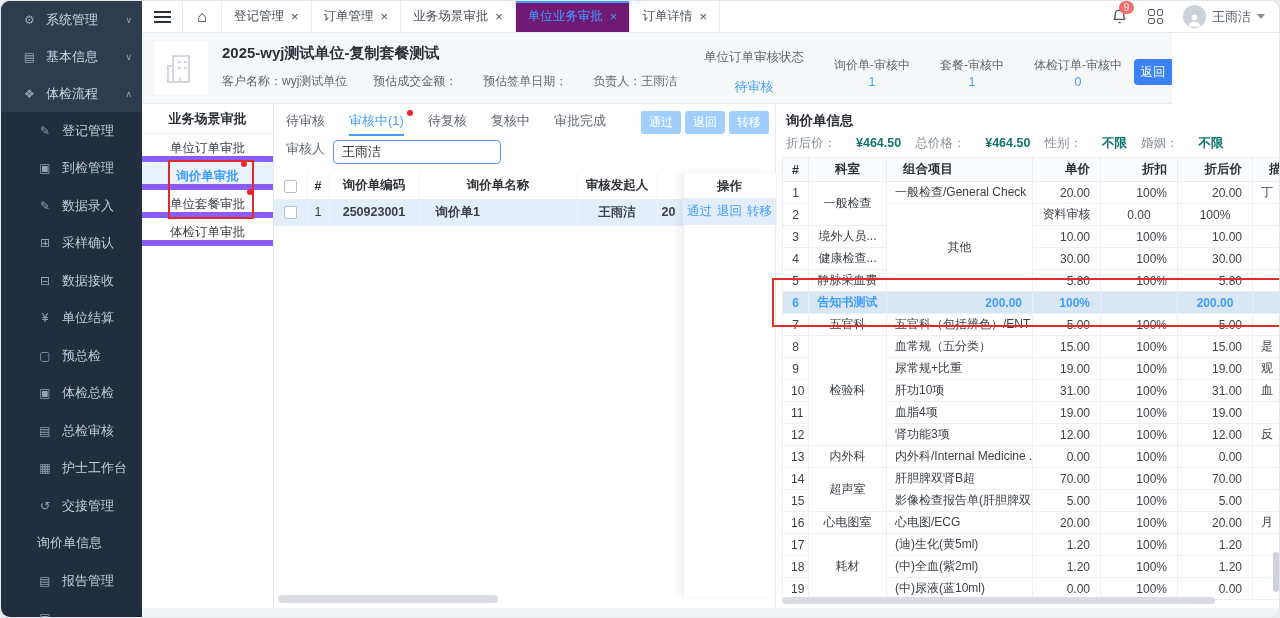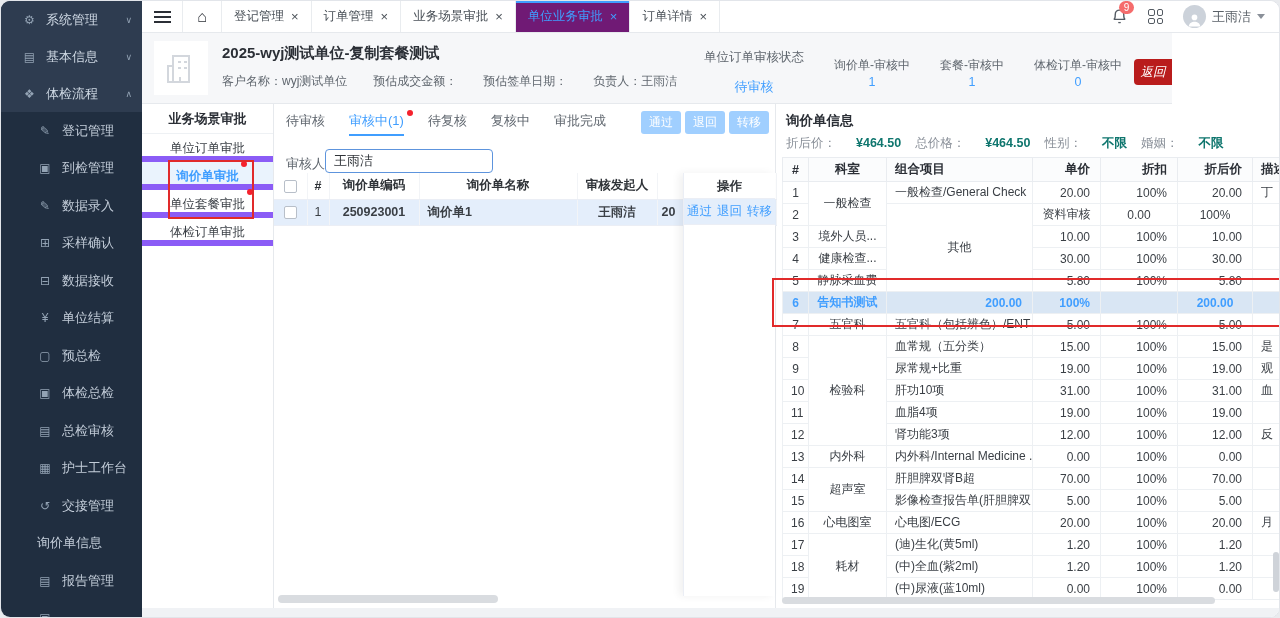--- a/index.html
+++ b/index.html
@@ -53,22 +53,22 @@
            align-items:center; justify-content:center; flex:none; }
   .htxt { margin-left:14px; padding-top:11px; }
   .htitle { font-size:15px; font-weight:bold; color:#2b2f36; }
   .hinfo { margin-top:10px; font-size:12px; color:#5f666e; display:flex; gap:26px; white-space:nowrap; }
   .stats { margin-left:auto; display:flex; align-items:flex-start; gap:30px; padding:8px 50px 0 0; }
   .status-blk { text-align:center; font-size:12.5px; color:#5f666e; padding-top:8px; }
   .status-blk .v { color:#409eff; margin-top:12px; font-size:13px; }
   .stat-col { text-align:center; font-size:12px; color:#5f666e; }
   .stat-col .sl { margin-top:16px; }
   .stat-col .sv { color:#409eff; margin:1px 0 3px; font-size:12.5px; }
-  .back-btn { position:absolute; right:0; top:26px; width:38px; height:26px; background:#b91c1c;
-              color:#fff; font-size:12.5px; border:none; border-radius:4px 0 0 4px; cursor:pointer;font-style:italic; }
+  .back-btn { position:absolute; right:0; top:26px; width:38px; height:26px; background:#3b82f6;
+              color:#fff; font-size:12.5px; border:none; border-radius:4px 0 0 4px; cursor:pointer; }
 
   
   .content { position:absolute; left:141px; top:103px; width:1139px; height:504px; display:flex; background:#fff; }
   .bottom-strip { position:absolute; left:141px; top:607px; height:11px; right:0; background:#f0f2f5; }
 
   
   .ap-panel { width:132px; border-right:1px solid #e6e9ed; flex:none; }
   .ap-title { height:30px; line-height:30px; text-align:center; font-weight:bold; font-size:13px;
               color:#2b2f36; border-bottom:1px solid #eef1f4; }
   .ap-item { height:28px; line-height:28px; text-align:center; font-size:12.5px; color:#3a3f45;
@@ -82,35 +82,35 @@
   .mid-panel { width:502px; flex:none; position:relative; border-right:1px solid #e6e9ed; }
   .m-tabs { display:flex; gap:24px; height:36px; align-items:center; padding-left:12px;
             font-size:13px; color:#5f666e; }
   .m-tab { position:relative; height:36px; line-height:34px; cursor:pointer; }
   .m-tab.active { color:#409eff; }
   .m-tab.active::after { content:""; position:absolute; left:0; right:0; bottom:4px; height:2px; background:#409eff; }
   .m-tab .reddot { right:-9px; top:6px; }
   .m-actions { position:absolute; top:7px; right:6px; display:flex; gap:4px; }
   .m-btn { background:#a0cfff; color:#fff; font-size:12px; padding:3px 8px; border-radius:3px;
            border:none; cursor:pointer; }
-  .reviewer-row { display:flex; align-items:flex-end; height:33px; padding-left:12px; 
+  .reviewer-row { display:flex; align-items:flex-start; height:33px; padding-left:12px; gap:8px;
                   font-size:13px; color:#5f666e; }
   .reviewer-input { width:168px; height:24px; border:1px solid #5d94dd; border-radius:4px;
                     padding:0 8px; font-size:13px; color:#2f3338; outline:none; }
   table { border-collapse:collapse; }
   .mtab { width:502px; table-layout:fixed; font-size:12.5px; }
   .mtab th { height:26px; font-weight:bold; color:#2f3338; border-bottom:1px solid #ebeef5;
              border-right:1px solid #f2f4f7; background:#fff; }
   .mtab td { height:26px; border-bottom:1px solid #ebeef5; border-right:1px solid #f2f4f7;
              color:#3a3f45; white-space:nowrap; overflow:hidden; }
   .mtab tr.sel-m td { background:#e4eefb; }
   .blue { color:#409eff; }
   .cb { display:inline-block; width:13px; height:13px; border:1px solid #b8bfc9; border-radius:2px;
         background:#fff; vertical-align:middle; cursor:pointer; }
-  .ac { text-align:center; } .al { text-align:left; padding-left:8px; } .ar { text-align:right; padding-right:10px; }
+  .ac { text-align:center; } .al { text-align:left; padding-left:16px; } .ar { text-align:right; padding-right:10px; }
   .op-col { position:absolute; top:69px; right:0; width:92px; bottom:12px; background:#fff;
             border-left:1px solid #ebeef5; box-shadow:-4px 0 8px rgba(0,0,0,0.06); }
   .op-h { height:26px; line-height:26px; text-align:center; font-weight:bold; font-size:12.5px;
           color:#2f3338; border-bottom:1px solid #ebeef5; }
   .op-r { height:26px; display:flex; align-items:center; justify-content:center; gap:5px;
           background:#e4eefb; border-bottom:1px solid #ebeef5; font-size:12.5px; }
   .op-r a { color:#409eff; text-decoration:none; cursor:pointer; }
   .hscroll { position:absolute; left:4px; bottom:5px; height:8px; background:#d9dce0; border-radius:4px; cursor:pointer; }
 
   

